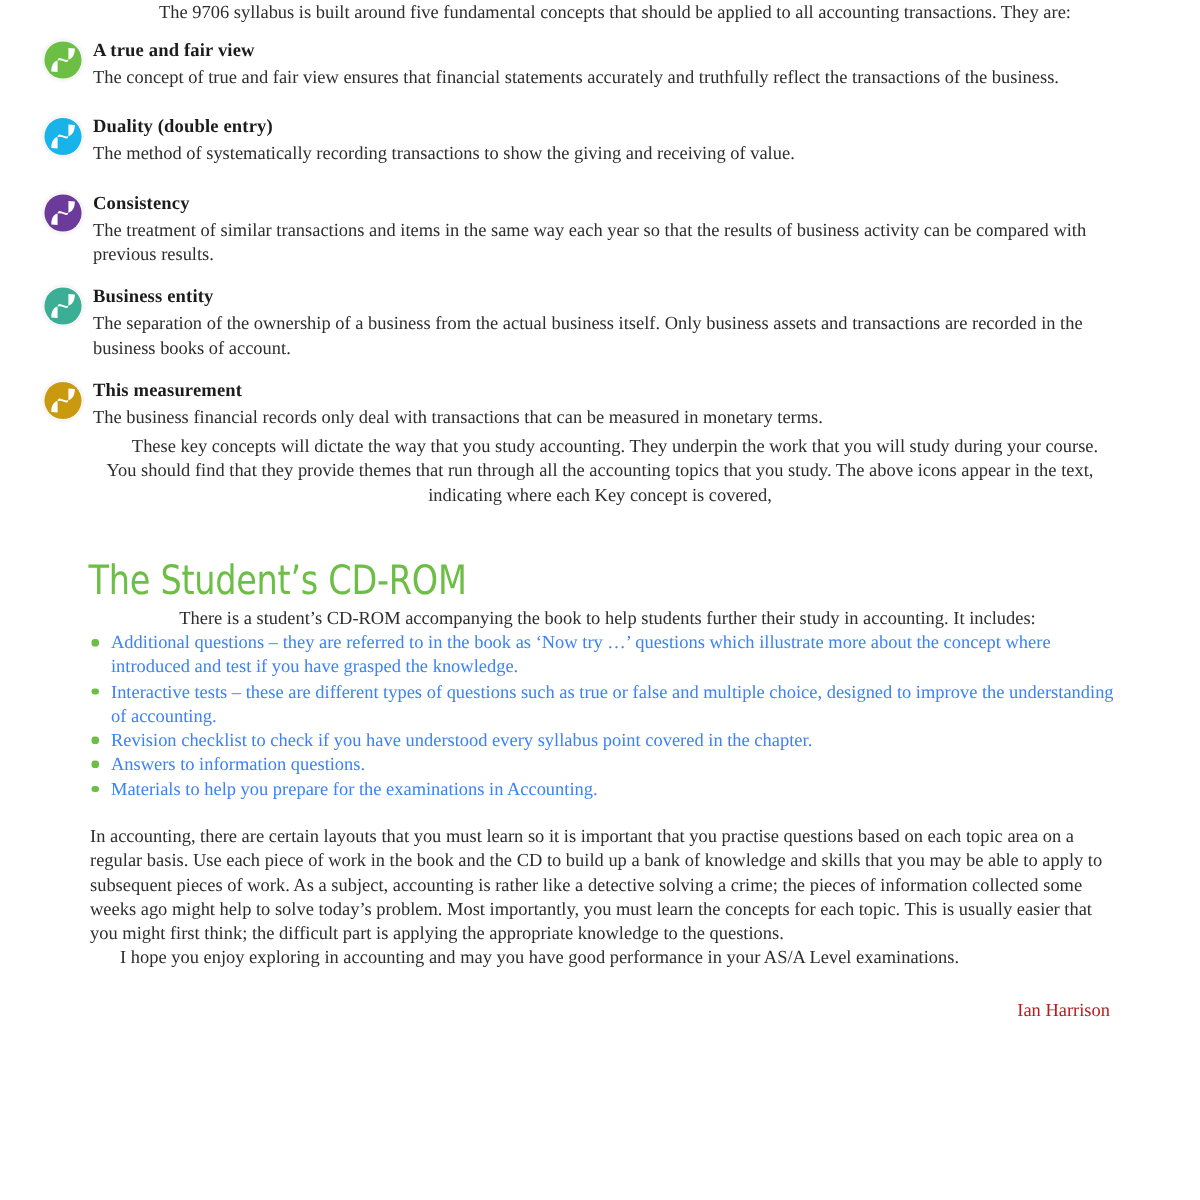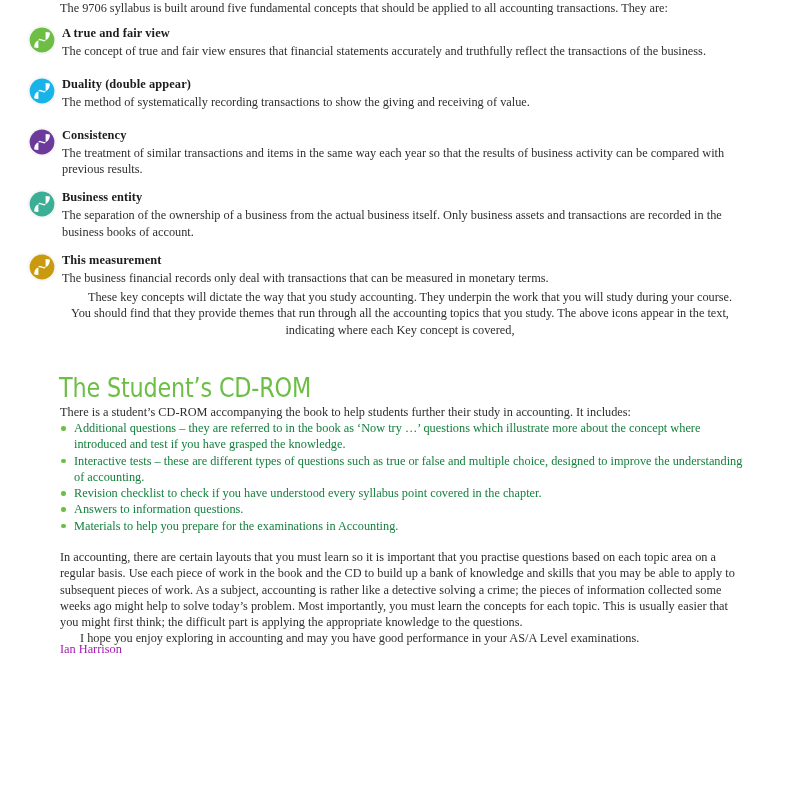--- a/index.html
+++ b/index.html
@@ -22,21 +22,21 @@
     height: 800px;
     box-sizing: border-box;
     padding: 0;
   }
 
   
   .body-text {
     font-size: 12.3px;
     line-height: 16.1px;
     color: #2e2e2e;
-    text-align: left;
+    text-align: center;
   }
 
   .intro-line {
     position: absolute;
     left: 60px;
     top: 0px;
     width: 700px;
   }
 
   
@@ -133,21 +133,21 @@
     width: 690px;
     margin: 0;
     padding: 0;
     list-style: none;
   }
   .cd-list li {
     position: relative;
     padding-left: 14px;
     font-size: 12.3px;
     line-height: 16.3px;
-    color: #15803d;
+    color: #3b82f6;
     margin-bottom: 0px;
   }
   .cd-list li .bullet {
     position: absolute;
     left: 1px;
     top: 6px;
     width: 4.5px;
     height: 4.5px;
     border-radius: 50%;
     background: #6cbe45;
@@ -167,26 +167,26 @@
     line-height: 16.3px;
     color: #2e2e2e;
   }
   .final-block p.indented {
     text-indent: 20px;
   }
 
   .signature {
     position: absolute;
     left: 60px;
-    top: 641px;
+    top: 665px;
     width: 680px;
-    text-align: left;
-    font-size: 12.3px;
-    line-height: 16.3px;
-    color: #a21caf;
+    text-align: right;
+    font-size: 12.3px;
+    line-height: 16.3px;
+    color: #b91c1c;
   }
 </style>
 </head>
 <body>
 
 <div class="page">
 
   <div class="intro-line body-text">The 9706 syllabus is built around five fundamental concepts that should be applied to all accounting transactions. They are:</div>
 
   <div class="concepts">
@@ -202,21 +202,21 @@
       <div class="concept-desc">The concept of true and fair view ensures that financial statements accurately and truthfully reflect the transactions of the business.</div>
     </div>
 
     <div class="concept">
       <span class="concept-icon">
         <svg viewBox="0 0 26 26" xmlns="http://www.w3.org/2000/svg">
           <circle cx="13" cy="13" r="12.4" fill="#18b4e9"></circle>
           <path d="M5.2 20.6 C5.2 13.0 10.4 12.2 13.6 13.9 C15.4 14.8 16.6 14.6 16.6 12.2 L16.6 5.0 L20.9 5.4 C20.9 13.1 15.6 13.9 12.4 12.2 C10.6 11.2 9.4 11.5 9.4 13.9 L9.4 21.0 Z" fill="#ffffff"></path>
         </svg>
       </span>
-      <div class="concept-title">Duality (double appear)</div>
+      <div class="concept-title">Duality (double entry)</div>
       <div class="concept-desc">The method of systematically recording transactions to show the giving and receiving of value.</div>
     </div>
 
     <div class="concept">
       <span class="concept-icon">
         <svg viewBox="0 0 26 26" xmlns="http://www.w3.org/2000/svg">
           <circle cx="13" cy="13" r="12.4" fill="#6b3a9b"></circle>
           <path d="M5.2 20.6 C5.2 13.0 10.4 12.2 13.6 13.9 C15.4 14.8 16.6 14.6 16.6 12.2 L16.6 5.0 L20.9 5.4 C20.9 13.1 15.6 13.9 12.4 12.2 C10.6 11.2 9.4 11.5 9.4 13.9 L9.4 21.0 Z" fill="#ffffff"></path>
         </svg>
       </span>

